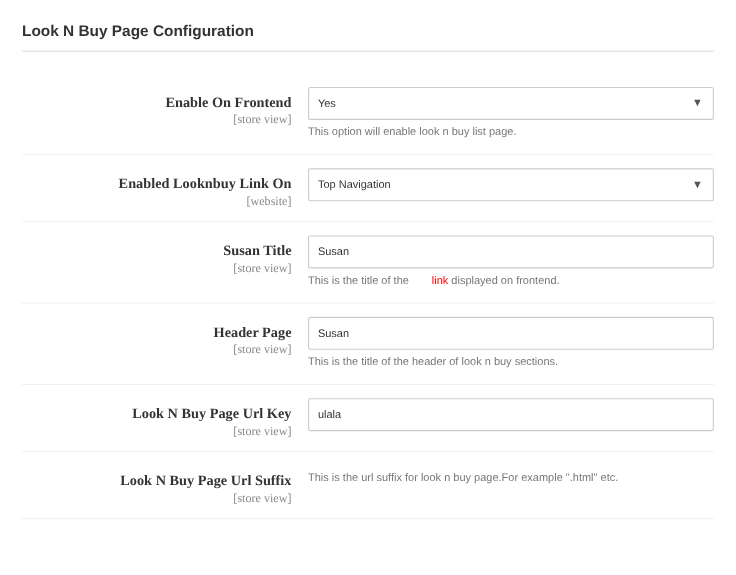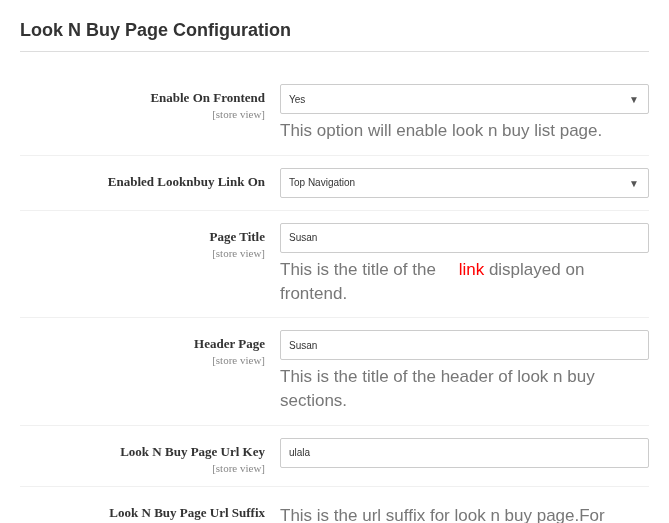--- a/index.html
+++ b/index.html
@@ -5,21 +5,21 @@
     * { box-sizing: border-box; margin: 0; padding: 0; }
     body {
       font-family: Arial, sans-serif;
       font-size: 13px;
       background: #fff;
       color: #333;
       padding: 20px;
       width: 669px;
     }
     h1 {
-      font-size: 18px;
+      font-size: 14px;
       font-weight: bold;
       color: #333;
       margin-bottom: 20px;
       border-bottom: 1px solid #ddd;
       padding-bottom: 10px;
     }
     .form-row {
       display: flex;
       align-items: flex-start;
       padding: 12px 0;
@@ -75,21 +75,21 @@
       content: '▼';
       font-size: 10px;
       color: #555;
       position: absolute;
       right: 10px;
       top: 50%;
       transform: translateY(-50%);
       pointer-events: none;
     }
     .field-note {
-      font-size: 17px;
+      font-size: 10px;
       color: #777;
       margin-top: 5px;
       line-height: 1.4;
     }
     .field-note a {
       color: #f00;
       text-decoration: none;
       padding-left: 18px;
     }
   </style>
@@ -102,26 +102,27 @@
     <div class="form-row">
       <div class="label-cell">
         <span class="field-label">Enable On Frontend</span>
         <span class="field-scope">[store view]</span>
       </div>
       <div class="value-cell"><div class="select-wrapper"><select><option value="Yes">Yes</option><option value="No">No</option></select></div><div class="field-note">This option will enable look n buy list page.</div></div>
     </div>
     <div class="form-row">
       <div class="label-cell">
         <span class="field-label">Enabled Looknbuy Link On</span>
+        <span class="field-scope">[website]</span>
       </div>
       <div class="value-cell"><div class="select-wrapper"><select><option value="Top Navigation">Top Navigation</option><option value="Footer Navigation">Footer Navigation</option><option value="Both">Both</option></select></div></div>
     </div>
     <div class="form-row">
       <div class="label-cell">
-        <span class="field-label">Page Title</span>
+        <span class="field-label">Susan Title</span>
         <span class="field-scope">[store view]</span>
       </div>
       <div class="value-cell"><input type="text" value="Susan" style=""><div class="field-note">This is the title of the <a href="#">link</a> displayed on frontend.</div></div>
     </div>
     <div class="form-row">
       <div class="label-cell">
         <span class="field-label">Header Page</span>
         <span class="field-scope">[store view]</span>
       </div>
       <div class="value-cell"><input type="text" value="Susan" style=""><div class="field-note">This is the title of the header of look n buy sections.</div></div>

